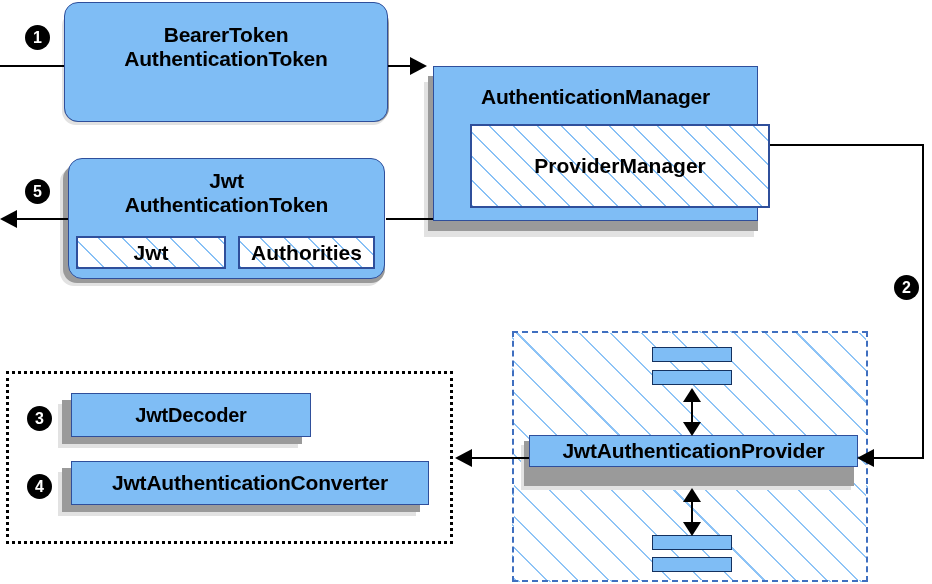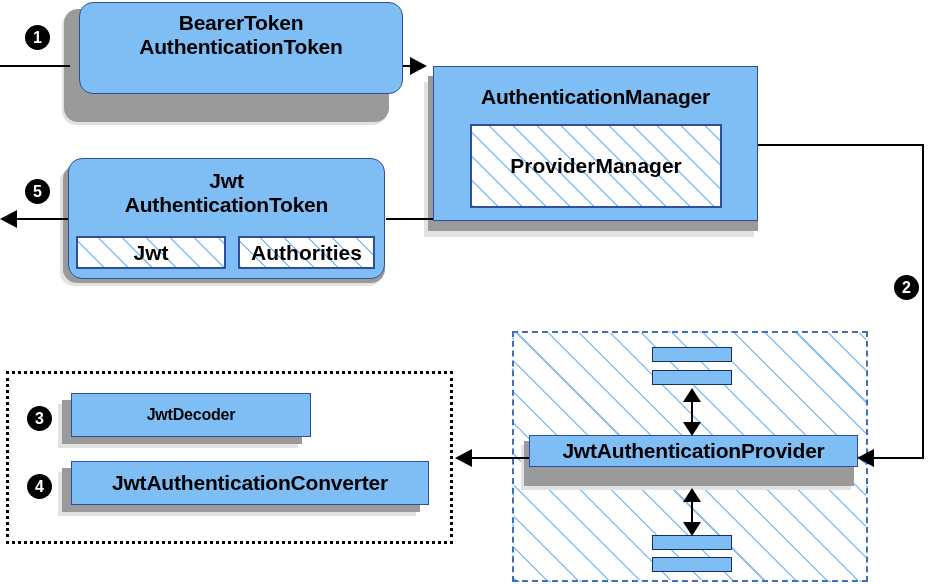--- a/index.html
+++ b/index.html
@@ -203,33 +203,33 @@
   <div class="mini-bar" style="left:652px; top:557px; width:80px; height:15px;"></div>
 
   <div class="shadow2" style="left:521px; top:445px; width:330px; height:45px;"></div>
   <div class="shadow1" style="left:524px; top:441px; width:330px; height:45px;"></div>
   <div class="node" style="left:529px; top:435px; width:329px; height:32px; justify-content:center;">
     <div class="node-title" style="font-size:21px;">JwtAuthenticationProvider</div>
   </div>
 
   <div class="shadow2 rounded" style="left:62px; top:12px; width:325px; height:113px;"></div>
   <div class="shadow1 rounded" style="left:64px; top:9px; width:325px; height:113px;"></div>
-  <div class="node rounded" style="left:79px; top:2px; width:324px; height:92px; padding-top:8px;">
+  <div class="node rounded" style="left:64px; top:2px; width:324px; height:120px; padding-top:20px;">
     <div class="node-title" style="font-size:21px;">
       <span>BearerToken</span><br>
       <span>AuthenticationToken</span>
     </div>
   </div>
 
   <div class="shadow2" style="left:424px; top:82px; width:330px; height:155px;"></div>
   <div class="shadow1" style="left:428px; top:76px; width:330px; height:155px;"></div>
   <div class="node" style="left:433px; top:66px; width:325px; height:155px; padding-top:18px;">
     <div class="node-title" style="font-size:21px;">AuthenticationManager</div>
   </div>
-  <div class="hatch" style="left:470px; top:124px; width:252px; height:84px; font-size:21px;">
+  <div class="hatch" style="left:470px; top:124px; width:300px; height:84px; font-size:21px;">
     <span>ProviderManager</span>
   </div>
 
   <div class="shadow2 rounded" style="left:60px; top:168px; width:322px; height:118px;"></div>
   <div class="shadow1 rounded" style="left:63px; top:165px; width:322px; height:118px;"></div>
   <div class="node rounded" style="left:68px; top:158px; width:317px; height:121px; padding-top:10px;">
     <div class="node-title" style="font-size:21px;">
       <span>Jwt</span><br>
       <span>AuthenticationToken</span>
     </div>
@@ -239,21 +239,21 @@
   </div>
   <div class="hatch" style="left:238px; top:236px; width:137px; height:33px; font-size:21px;">
     <span>Authorities</span>
   </div>
 
   <div class="dotted-black" style="left:6px; top:371px; width:447px; height:173px;"></div>
 
   <div class="shadow2" style="left:58px; top:404px; width:240px; height:44px;"></div>
   <div class="shadow1" style="left:62px; top:400px; width:240px; height:44px;"></div>
   <div class="node" style="left:71px; top:393px; width:240px; height:44px; justify-content:center;">
-    <div class="node-title" style="font-size:16px;">JwtDecoder</div>
+    <div class="node-title" style="font-size:20px;">JwtDecoder</div>
   </div>
 
   <div class="shadow2" style="left:58px; top:472px; width:358px; height:44px;"></div>
   <div class="shadow1" style="left:62px; top:468px; width:358px; height:44px;"></div>
   <div class="node" style="left:71px; top:461px; width:358px; height:44px; justify-content:center;">
     <div class="node-title" style="font-size:21px;">JwtAuthenticationConverter</div>
   </div>
 
   <div class="bullet" style="left:25px; top:25px;">
     <span>1</span>

